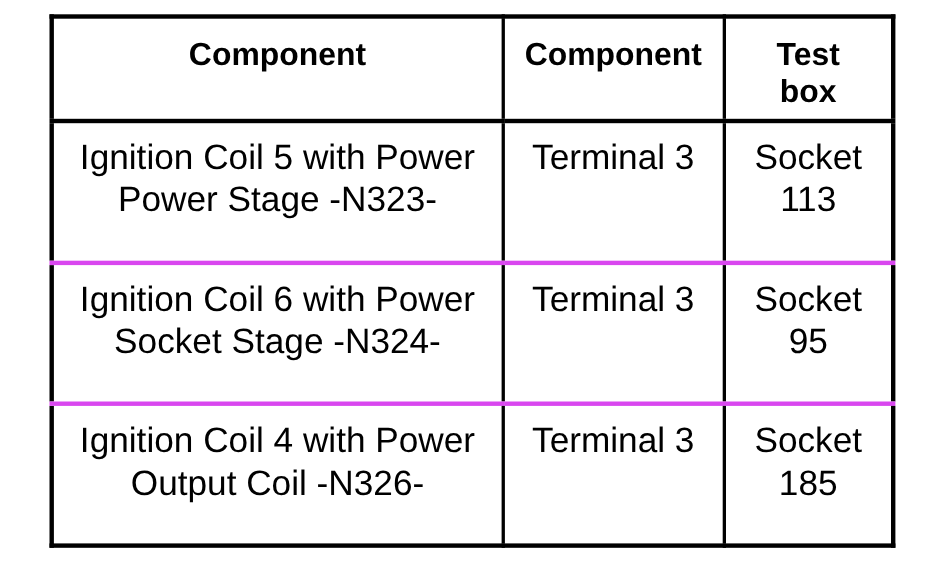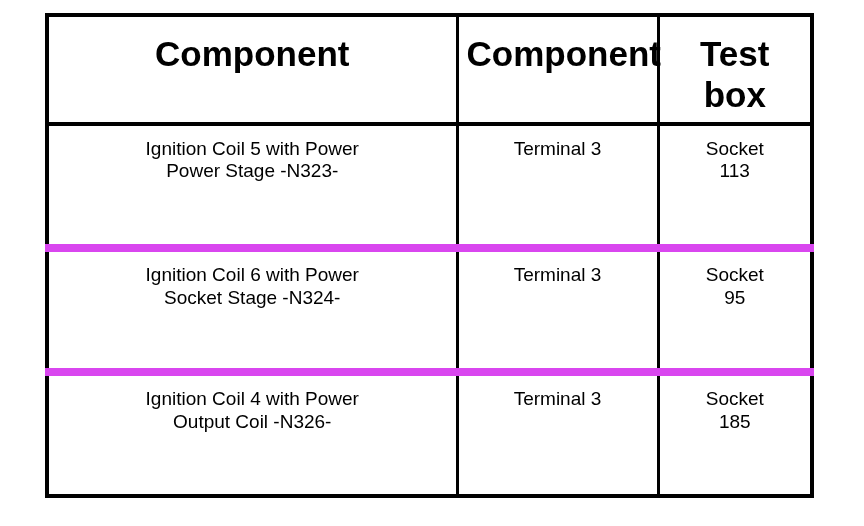--- a/index.html
+++ b/index.html
@@ -57,35 +57,35 @@
   .spec-table td.col-connector,
   .spec-table th.col-testbox,
   .spec-table td.col-testbox {
     border-left: 3px solid #000000;
   }
 
   
   .spec-table thead th {
     border-bottom: 4px solid #000000;
     font-weight: bold;
-    font-size: 35px;
+    font-size: 29px;
     line-height: 1.18;
     padding-top: 16px;
     height: 95px;
   }
 
   
   .spec-table tbody tr + tr td {
-    border-top: 8px solid #d946ef;
+    border-top: 4px solid #d946ef;
     margin-top: 16px;
   }
 
   .spec-table tbody td {
     font-weight: normal;
-    font-size: 19px;
+    font-size: 32px;
     line-height: 1.2;
     height: 95px;
     padding-top: 12px;
   }
 
   .cell-line { display: block; white-space: pre; }
 </style>
 </head>
 <body>
 

